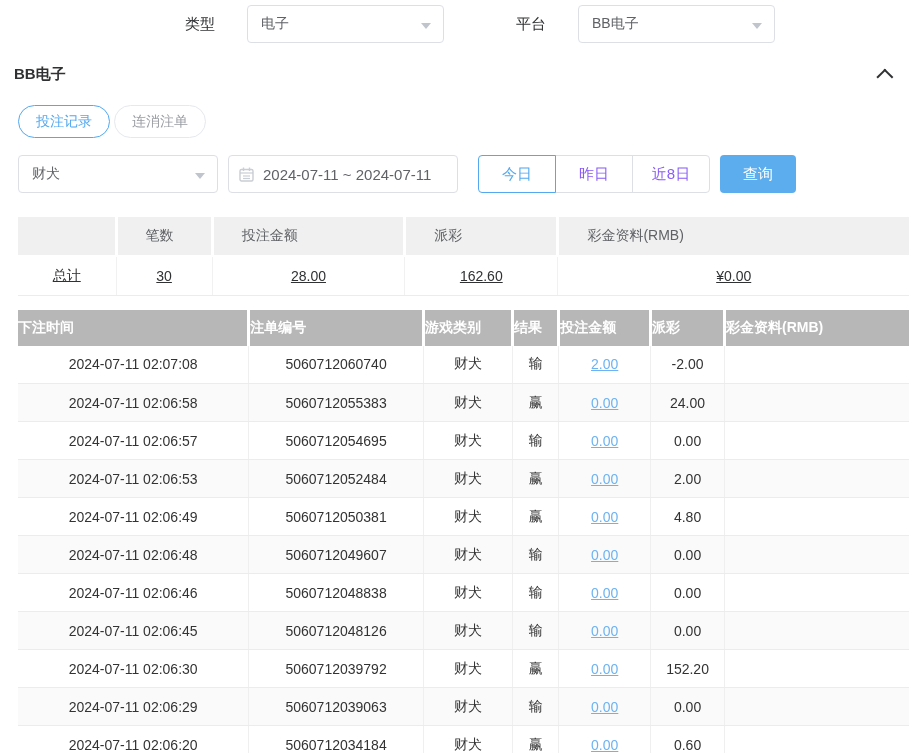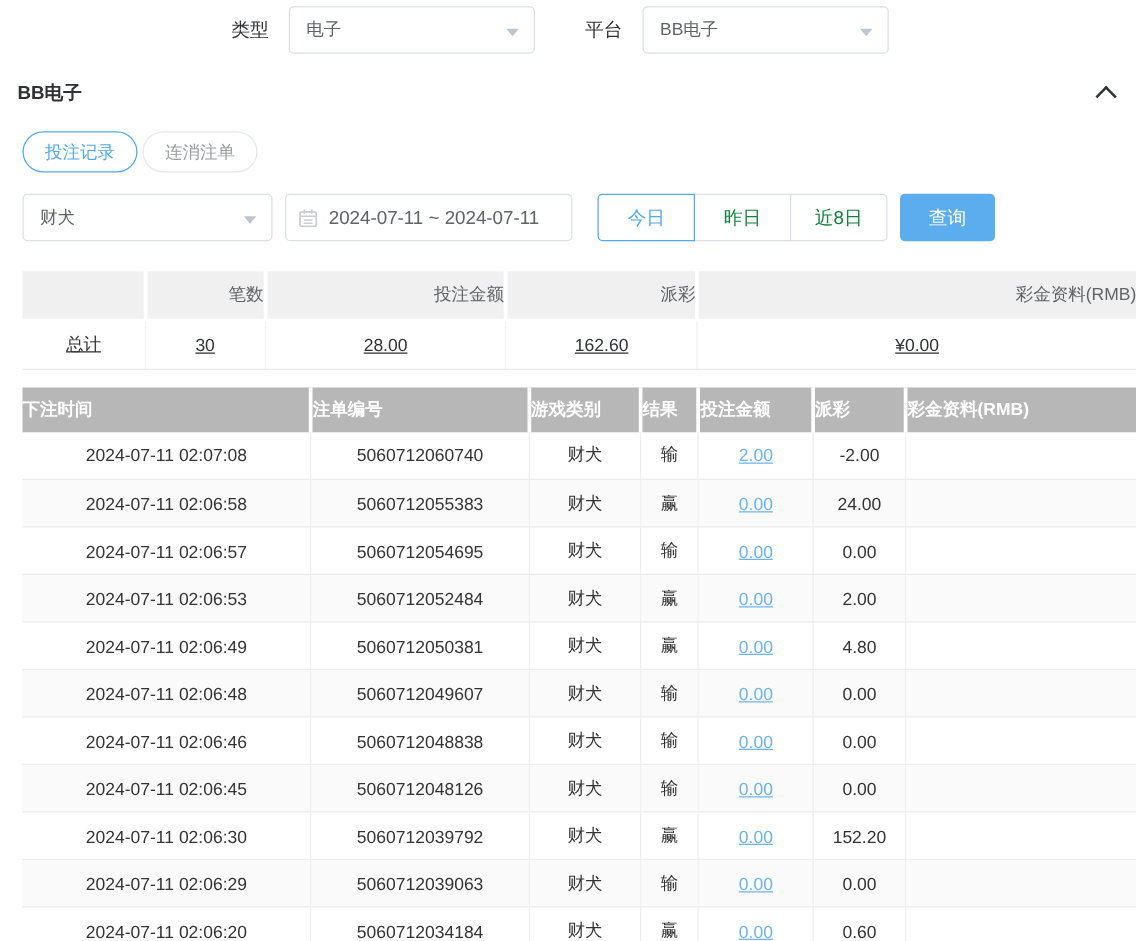--- a/index.html
+++ b/index.html
@@ -1,20 +1,20 @@
 <!DOCTYPE html>
 <html><head>
 <meta charset="utf-8">
 <style>
   * { box-sizing: border-box; margin: 0; padding: 0; }
   html,body { width: 909px; height: 753px; overflow: hidden; background:#fff;
     font-family: "Liberation Sans", "DejaVu Sans", sans-serif; font-size:14px; color:#303133; }
 
   
-  .top-filters { display:flex; align-items:center; padding-top:5px; margin-left:185px; }
+  .top-filters { display:flex; align-items:center; padding-top:5px; margin-left:185px;gap:16px; }
   .filter-label { font-size:15px; color:#303133; margin-right:16px; }
   .select-box { position:relative; width:197px; height:38px; border:1px solid #dcdfe6;
     border-radius:4px; display:flex; align-items:center; padding:0 30px 0 13px;
     color:#606266; background:#fff; cursor:pointer; }
   .select-box .caret { position:absolute; right:12px; top:17px; width:0; height:0;
     border-left:5px solid transparent; border-right:5px solid transparent; border-top:6px solid #c0c4cc; }
   .gap40 { width:40px; }
 
   
   .section-header { display:flex; align-items:center; justify-content:space-between;
@@ -32,34 +32,34 @@
 
   
   .query-bar { display:flex; align-items:center; margin:17px 0 0 18px; }
   .query-bar .select-box { width:200px; }
   .date-input { width:230px; height:38px; border:1px solid #dcdfe6; border-radius:4px;
     display:flex; align-items:center; padding:16px 10px; margin-left:10px; cursor:pointer; }
   .date-input svg { flex:0 0 auto; margin-right:9px; }
   .date-text { color:#606266; font-size:15px; white-space:nowrap; }
   .btn-group { display:flex; margin-left:20px; }
   .range-btn { width:78px; height:38px; background:#fff; border:1px solid #dcdfe6;
-    margin-left:-1px; font-size:15px; color:#15803d; display:flex; align-items:center;
+    margin-left:-1px; font-size:15px; color:#8b5cf6; display:flex; align-items:center;
     justify-content:center; cursor:pointer; }
   .range-btn:first-child { margin-left:0; border-radius:4px 0 0 4px; }
   .range-btn:last-child { border-radius:0 4px 4px 0; }
   .range-btn.active { border-color:#53a8ef; color:#53a8ef; position:relative; z-index:1; }
   .search-btn { width:76px; height:38px; margin-left:10px; background:#5caded; border:none;
     border-radius:4px; color:#fff; font-size:15px; cursor:pointer;
     font-family:"Liberation Sans","DejaVu Sans",sans-serif; }
 
   
   table { border-collapse:collapse; table-layout:fixed; }
   .summary-table { margin:24px 0 0 18px; width:calc(100% - 18px); }
   .summary-table th { background:#f0f0f0; height:39px; font-weight:normal; font-size:14px;
-    color:#606266; text-align:right; border-right:3px solid #fff; border-bottom:2px solid #fff;padding-left:28px; }
+    color:#606266; text-align:left; border-right:3px solid #fff; border-bottom:2px solid #fff;padding-left:28px; }
   .summary-table th:last-child { border-right:none; }
   .summary-table td { height:39px; text-align:center; font-size:14px; color:#303133;
     border-right:1px solid #f1f1f1; border-bottom:1px solid #ececec; background:#fff;text-decoration:underline; }
   .summary-table td:last-child { border-right:none; }
 
   
   .records-table { margin:14px 0 0 18px; width:calc(100% - 18px); }
   .records-table th { background:#b7b7b7; color:#fff; font-weight:bold; font-size:14px;
     height:36px; text-align:left; border-right:3px solid #fff; }
   .records-table th:last-child { border-right:none; }

